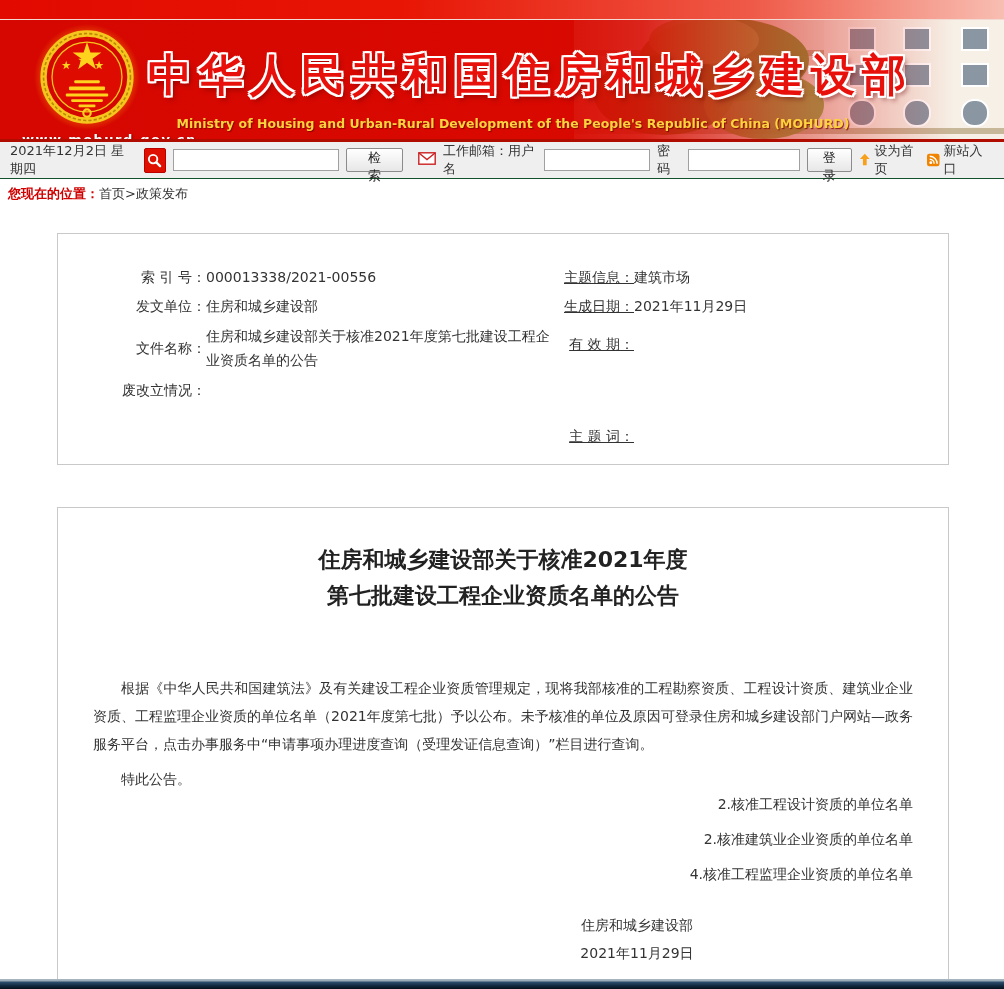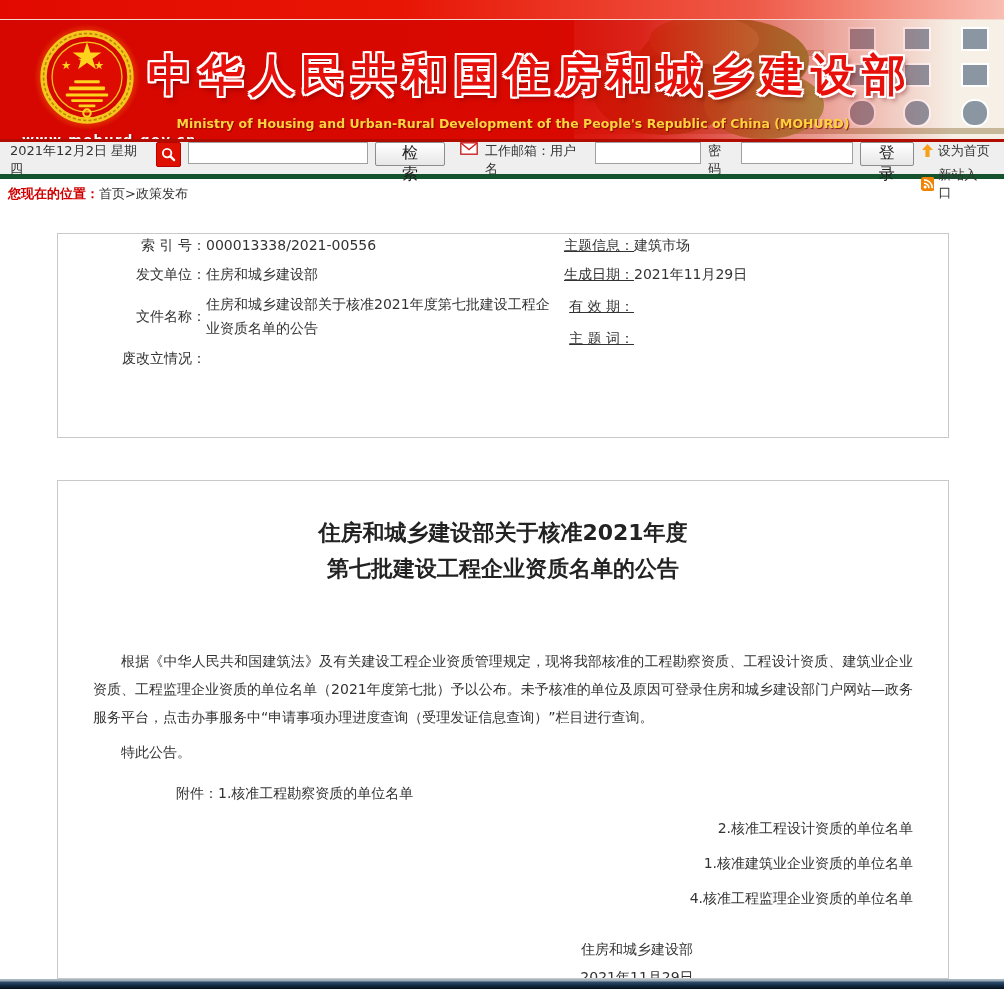--- a/index.html
+++ b/index.html
@@ -11,47 +11,47 @@
   #banner { position:relative; height:122px; background:#d50700; border-bottom:3px solid #b00d00; overflow:hidden; }
   #banner-scene { position:absolute; right:0; top:0; width:430px; height:122px; }
   #banner-overlay { position:absolute; inset:0; background:linear-gradient(90deg,#d50700 0%,#d90900 52%,rgba(215,9,0,.88) 64%,rgba(215,9,0,.45) 78%,rgba(215,9,0,0) 95%); }
   #emblem { position:absolute; left:34px; top:4px; width:106px; height:106px; }
   #site-url { position:absolute; left:22px; top:112px; color:#fff; font-size:13px; font-weight:bold; letter-spacing:1.5px; text-shadow:1px 1px 2px #7a0000; }
   #banner-title { position:absolute; left:148px; top:26px; width:730px; text-align:center; font-size:44px; font-weight:bold; letter-spacing:7px; color:#e8100a;
      text-shadow:-2px -2px 0 #fff,2px -2px 0 #fff,-2px 2px 0 #fff,2px 2px 0 #fff,0 -2px 0 #fff,0 2px 0 #fff,-2px 0 0 #fff,2px 0 0 #fff, 3px 4px 5px rgba(100,0,0,.55); white-space:nowrap; }
   #banner-subtitle { position:absolute; left:148px; top:96px; width:730px; text-align:center; font-size:12.5px; font-weight:bold; color:#ffd23e; text-shadow:1px 1px 1px rgba(120,0,0,.8); white-space:nowrap; }
 
   
-  #navbar { height:37px; background:#efefef; border-bottom:5px solid #14532d; display:flex; padding:0 10px; gap:7px; font-size:13px; color:#333; }
+  #navbar { height:37px; background:#efefef; border-bottom:1px solid #14532d; display:flex; align-items:center; padding:0 10px; gap:7px; font-size:13px; color:#333; }
   .nav-input { height:22px; border:1px solid #a0a0a0; background:#fff; padding:0 4px; font-size:12px; }
   #search-input { width:182px; }
   #user-input { width:106px; }
   #pass-input { width:112px; }
-  .nav-btn { height:24px; background:linear-gradient(#ffffff,#e7e7e7); border:1px solid #8c8c8c; border-radius:2px; font-size:16px; color:#222; padding:0 10px; cursor:pointer; }
+  .nav-btn { height:24px; background:linear-gradient(#ffffff,#e7e7e7); border:1px solid #8c8c8c; border-radius:2px; font-size:13px; color:#222; padding:0 10px; cursor:pointer; }
   #search-icon-btn { width:25px; height:25px; background:#e01000; border:1px solid #b00; border-radius:2px; display:flex; align-items:center; justify-content:center; cursor:pointer; }
   .icon-gap { margin-left:8px; }
-  #nav-right { margin-left:auto; display:flex; align-items:center; gap:6px; padding-right:4px;flex-direction:column; }
+  #nav-right { margin-left:auto; display:flex; align-items:center; gap:6px; padding-right:4px; }
   .nav-link { display:flex; align-items:center; gap:4px; cursor:pointer; color:#333; }
 
   
   #breadcrumb { height:30px; display:flex; align-items:center; padding-left:8px; font-size:13px; }
   #breadcrumb .label { color:#d00000; font-weight:bold; }
   #breadcrumb .path { color:#333; }
 
   
-  #meta-panel { margin:24px 0 0 57px; width:892px; height:205px; border:1px solid #c9c9c9; background:#fff; display:flex; font-size:14px; color:#333; }
+  #meta-panel { margin:24px 0 0 57px; width:892px; height:232px; border:1px solid #c9c9c9; background:#fff; display:flex; font-size:14px; color:#333; padding-top:32px; }
   #meta-left { width:500px; padding-left:30px; }
   #meta-right { flex:1; }
   .meta-row { display:flex; margin-bottom:7px; line-height:22px; }
   .meta-label { display:inline-block; width:118px; text-align:right; flex:0 0 118px; }
   .meta-label-r { display:inline-block; width:76px; text-align:right; flex:0 0 76px;text-decoration:underline; }
   .meta-value { flex:1; }
   #docname-row .meta-label { align-self:center; }
   #docname-value { width:322px; line-height:24px; }
-  .mt-big { margin-top:10px; }
+  .mt-big { margin-top:16px;flex-direction:column; }
 
   
   #article-panel { margin:42px 0 0 57px; width:892px; height:499px; border:1px solid #c9c9c9; background:#fff; padding:34px 35px 0 35px; overflow:hidden; font-size:14px; color:#333; }
   #article-title { text-align:center; font-weight:bold; font-size:22px; line-height:36px; color:#222; }
   #article-body { margin-top:60px; line-height:28px; text-indent:2em; text-align:justify; }
   #article-closing { margin-top:7px; line-height:28px; text-indent:2em; }
   #attach-first { margin-top:16px; margin-left:83px; line-height:22px; margin-bottom:13px; }
   .attach-item { margin-left:125px; line-height:22px; margin-bottom:13px;text-align:right; }
   #signature { width:240px; margin-left:424px; margin-top:26px; text-align:center; line-height:28px; }
 
@@ -206,25 +206,22 @@
     </div>
   </div>
 
   <div id="article-panel">
     <div id="article-title">
       <div>住房和城乡建设部关于核准2021年度</div>
       <div>第七批建设工程企业资质名单的公告</div>
     </div>
     <div id="article-body">根据《中华人民共和国建筑法》及有关建设工程企业资质管理规定，现将我部核准的工程勘察资质、工程设计资质、建筑业企业资质、工程监理企业资质的单位名单（2021年度第七批）予以公布。未予核准的单位及原因可登录住房和城乡建设部门户网站—政务服务平台，点击办事服务中“申请事项办理进度查询（受理发证信息查询）”栏目进行查询。</div>
     <div id="article-closing">特此公告。</div>
-    <div id="attach-first">
-      <span>附件：</span><span>1.核准工程勘察资质的单位名单</span>
-    </div>
     <div class="attach-item">2.核准工程设计资质的单位名单</div>
-    <div class="attach-item">1.核准建筑业企业资质的单位名单</div>
+    <div class="attach-item">2.核准建筑业企业资质的单位名单</div>
     <div class="attach-item">4.核准工程监理企业资质的单位名单</div>
     <div id="signature">
       <div>住房和城乡建设部</div>
       <div>2021年11月29日</div>
     </div>
   </div>
 
   <div id="bottom-bar"></div>
 </div>
 

